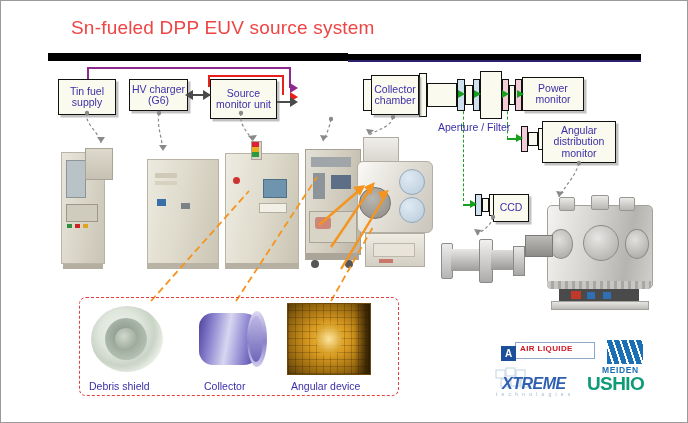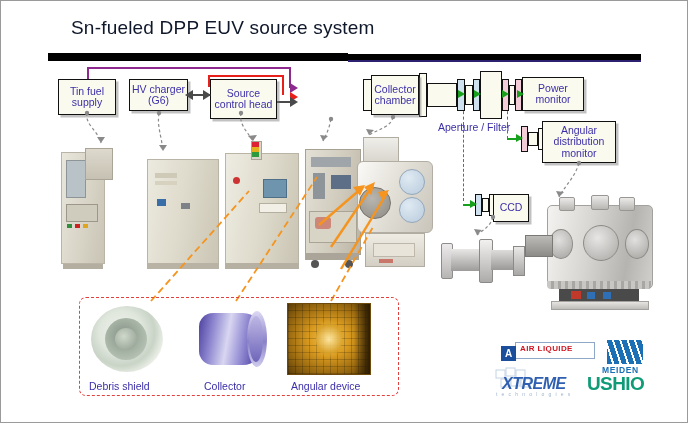--- a/index.html
+++ b/index.html
@@ -3,21 +3,21 @@
 <meta charset="utf-8">
 <style>
   html,body{margin:0;padding:0;background:#fff;}
   body{width:688px;height:423px;overflow:hidden;
        font-family:"Liberation Sans",sans-serif;}
   #slide{position:relative;width:688px;height:423px;
          box-sizing:border-box;border:1px solid #9a9a9a;background:#fff;}
 
   
   #title{position:absolute;left:70px;top:16px;font-size:19px;
-         color:#0f172a;letter-spacing:.2px;white-space:nowrap;}
+         color:#ef4444;letter-spacing:.2px;white-space:nowrap;}
   #rule-thick{position:absolute;left:47px;top:52px;width:300px;height:8px;background:#000;}
   #rule-thin{position:absolute;left:347px;top:53px;width:293px;height:6px;background:#000;}
   #rule-accent{position:absolute;left:347px;top:59px;width:293px;height:1.5px;background:#2b2170;}
 
   
   .fbox{position:absolute;background:#fbfaee;border:1.6px solid #111;
         box-shadow:2.5px 2.5px 0 rgba(120,120,120,.45);
         color:#3b2fa8;font-size:10.5px;line-height:11.5px;
         display:flex;align-items:center;justify-content:center;
         text-align:center;box-sizing:border-box;z-index:6;}
@@ -186,21 +186,21 @@
   <div class="fbox" style="left:128px;top:78px;width:59px;height:32px;">
     <div>
       <div>HV charger</div>
       <div>(G6)</div>
     </div>
   </div>
 
   <div class="fbox" style="left:209px;top:78px;width:67px;height:40px;">
     <div>
       <div>Source</div>
-      <div>control head</div>
+      <div>monitor unit</div>
     </div>
   </div>
 
 
   <div class="plain" style="left:362px;top:78px;width:9px;height:32px;"></div>
 
   <div class="fbox" style="left:370px;top:74px;width:48px;height:40px;">
     <div>
       <div>Collector</div>
       <div>chamber</div>

